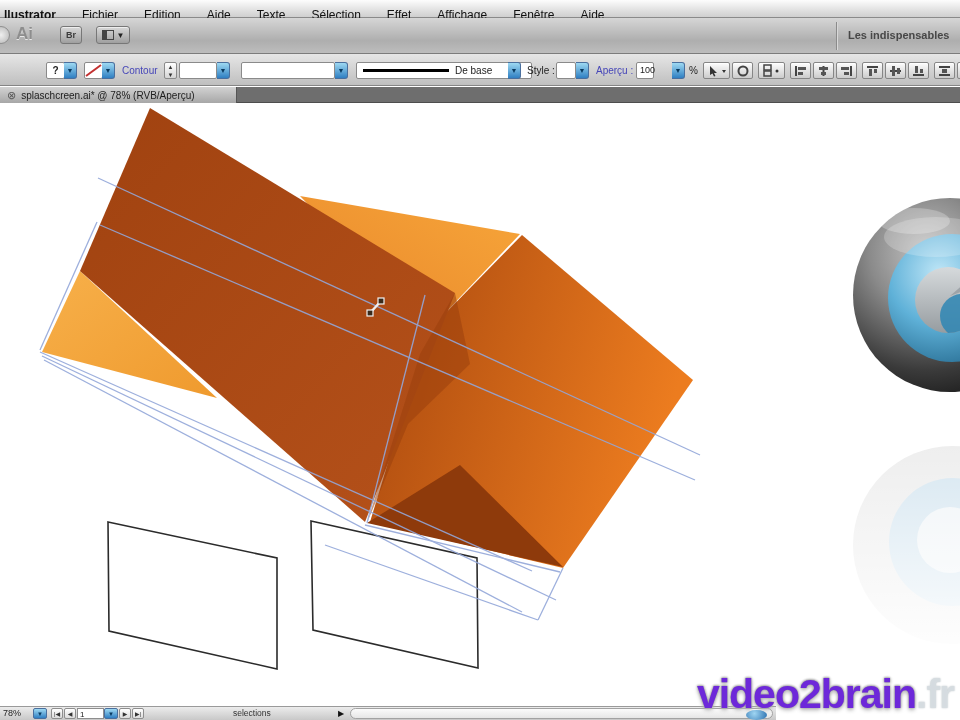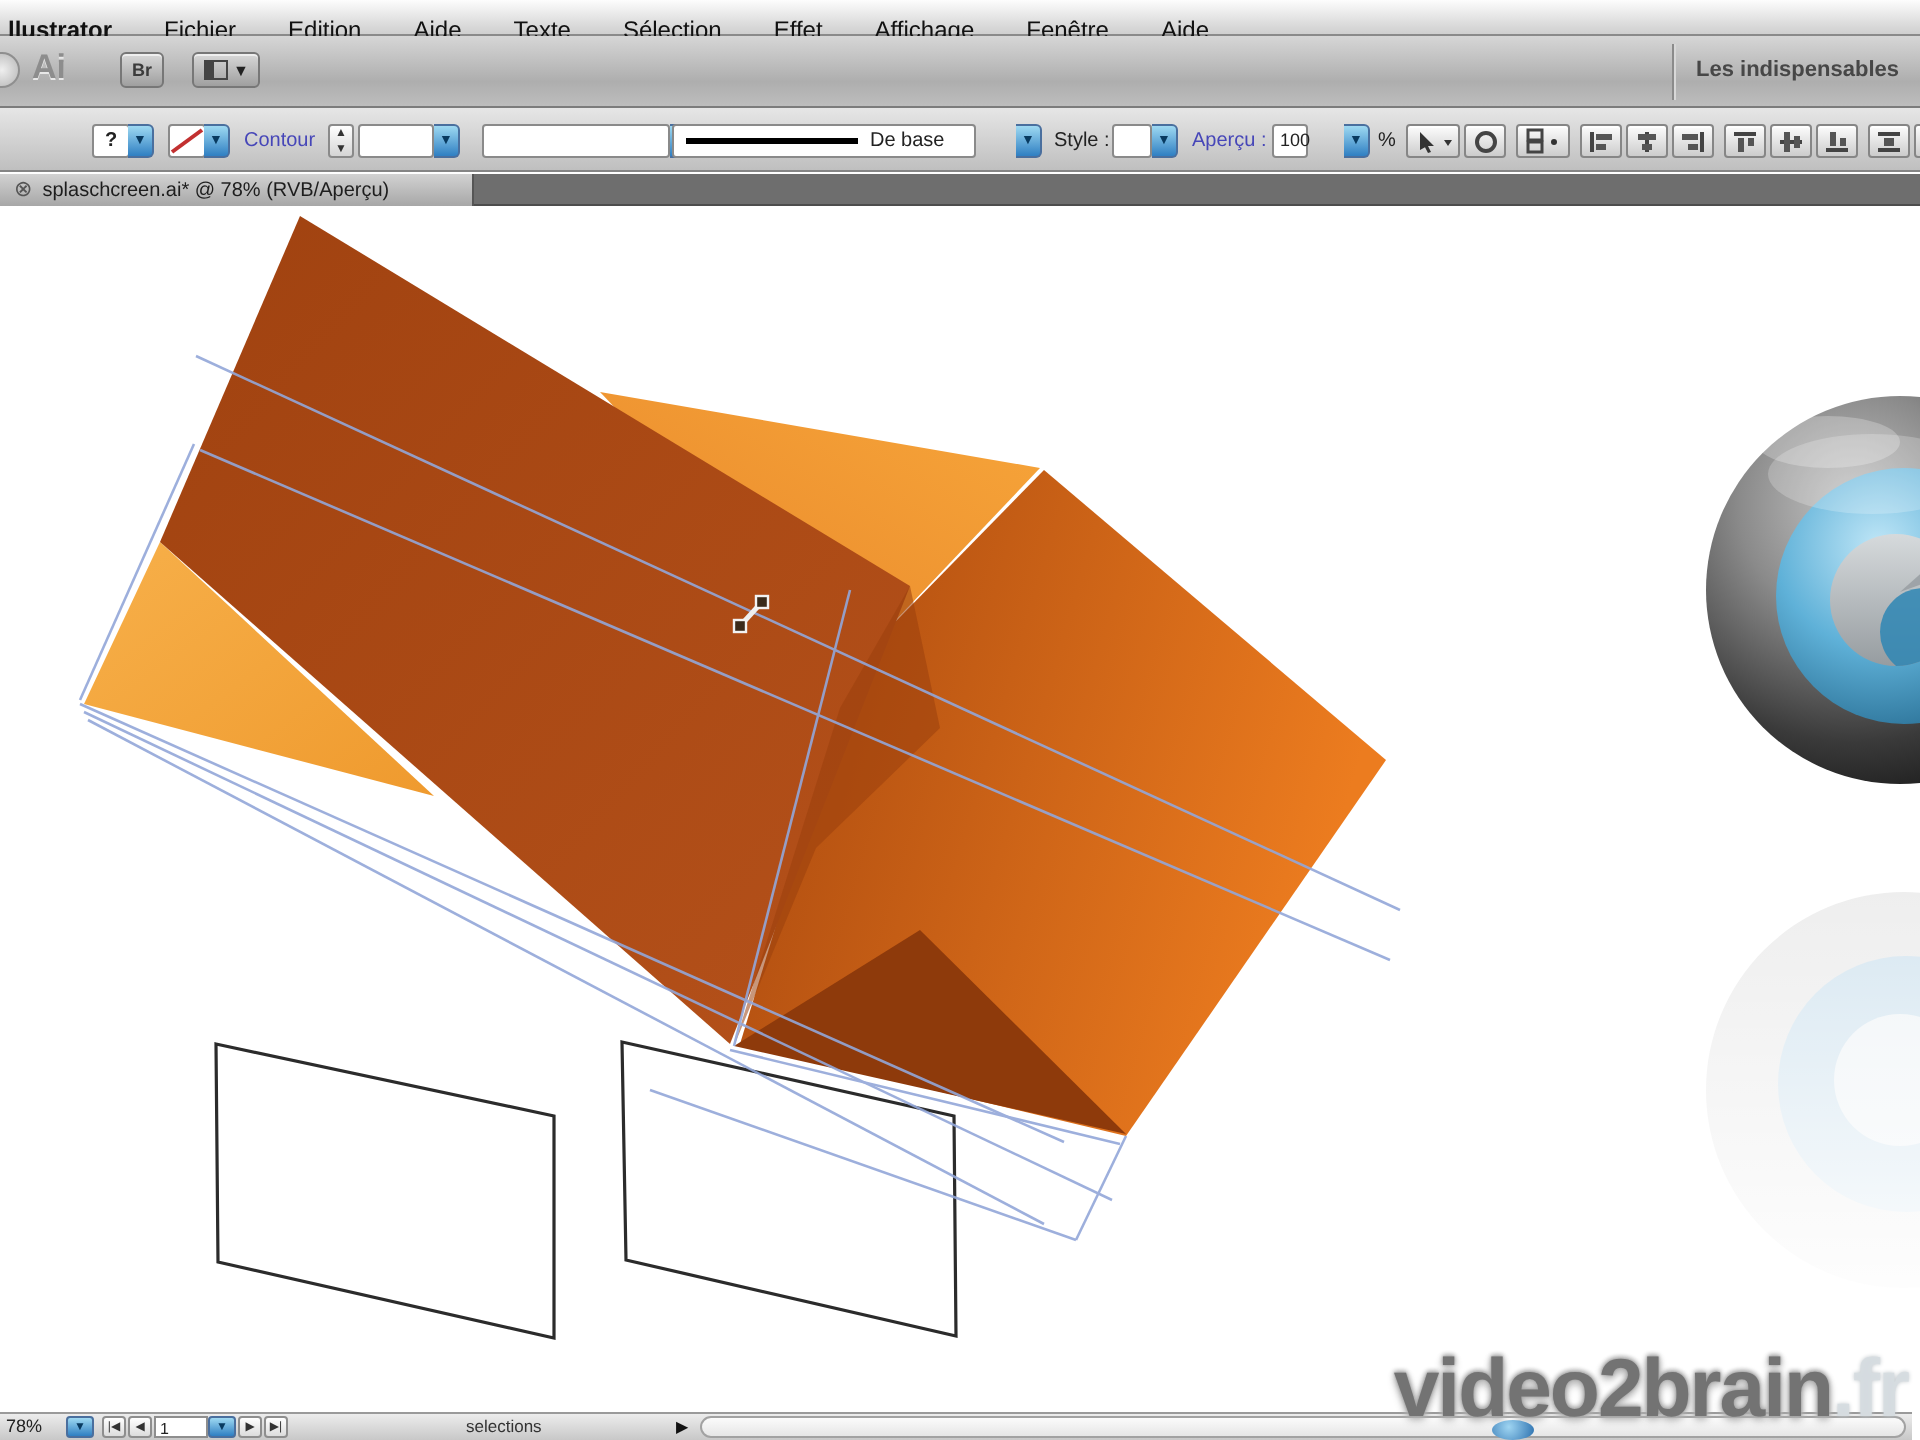--- a/index.html
+++ b/index.html
@@ -66,28 +66,28 @@
   .tab-close { font-size:11px; color:#555; line-height:10px; }
   .tab-title { white-space:nowrap; overflow:hidden; }
 
   
   .canvas { position:absolute; top:104px; left:0; width:960px; height:602px; background:#fff; overflow:hidden; }
   .canvas svg.art { position:absolute; inset:0; }
 
   
   .watermark { position:absolute; right:6px; bottom:2px; z-index:8; font-size:41px; font-weight:bold;
     letter-spacing:-1px; white-space:nowrap; }
-  .wm-brand { color:#737373;
+  .wm-brand { color:#6d28d9;
     text-shadow:0 0 1px #9a9a9a, 0 0 3px #ababab, 0 2px 4px #b5b5b5, 0 -1px 2px #c0c0c0; }
   .wm-suffix { color:rgba(214,220,224,0.95); text-shadow:0 0 2px #c2c8cc; }
   .wm-blob { position:absolute; left:746px; bottom:0px; width:21px; height:10px; border-radius:50%;
     background:radial-gradient(circle at 40% 35%, #9fd5f2, #2a6fae); z-index:9; }
 
   
-  .status-bar { position:absolute; bottom:0; left:0; width:956px; height:14px;
+  .status-bar { position:absolute; bottom:0; left:0; width:776px; height:14px;
     background:linear-gradient(#ececec,#c8c8c8); border-top:1px solid #9a9a9a; font-size:9px; color:#222; }
   .sb { position:absolute; top:1px; height:11px; line-height:11px; }
   .sb-btn { width:12px; border:1px solid #8e8e8e; background:linear-gradient(#fff,#dcdcdc);
     border-radius:2px; text-align:center; font-size:6px; color:#333; }
   .sb-bluedd { width:14px; border:1px solid #4a6f9e; background:linear-gradient(#9ed9f2,#2f7fc2);
     border-radius:2px; text-align:center; font-size:6px; color:#083a60; }
   .sb-field { border:1px solid #8e8e8e; background:#fff; padding:0 2px; font-size:8px; }
   .sb-scroll { position:absolute; left:350px; right:3px; top:1px; height:11px; border:1px solid #a2a2a2;
     border-radius:6px; background:linear-gradient(#fbfbfb,#e6e6e6); }
 </style>
@@ -135,21 +135,21 @@
   <div class="cb stepper" style="left:164px;">
     <div>▲</div>
     <div>▼</div>
   </div>
   <div class="cb white-box" style="left:179px; width:38px;"></div>
   <div class="cb blue-dd" style="left:217px;">▼</div>
 
   <div class="cb white-box" style="left:241px; width:94px;"></div>
   <div class="cb blue-dd" style="left:335px;">▼</div>
 
-  <div class="cb white-box stroke-dd" style="left:336px; width:152px;">
+  <div class="cb white-box stroke-dd" style="left:356px; width:176px;">
     <span class="stroke-line"></span>
     <span>De base</span>
   </div>
   <div class="cb blue-dd" style="left:508px;">▼</div>
 
   <div class="cb lbl" style="left:527px;">Style :</div>
   <div class="cb white-box" style="left:556px; width:20px;"></div>
   <div class="cb blue-dd" style="left:576px;">▼</div>
 
   <div class="cb lbl link" style="left:596px;">Aperçu :</div>

